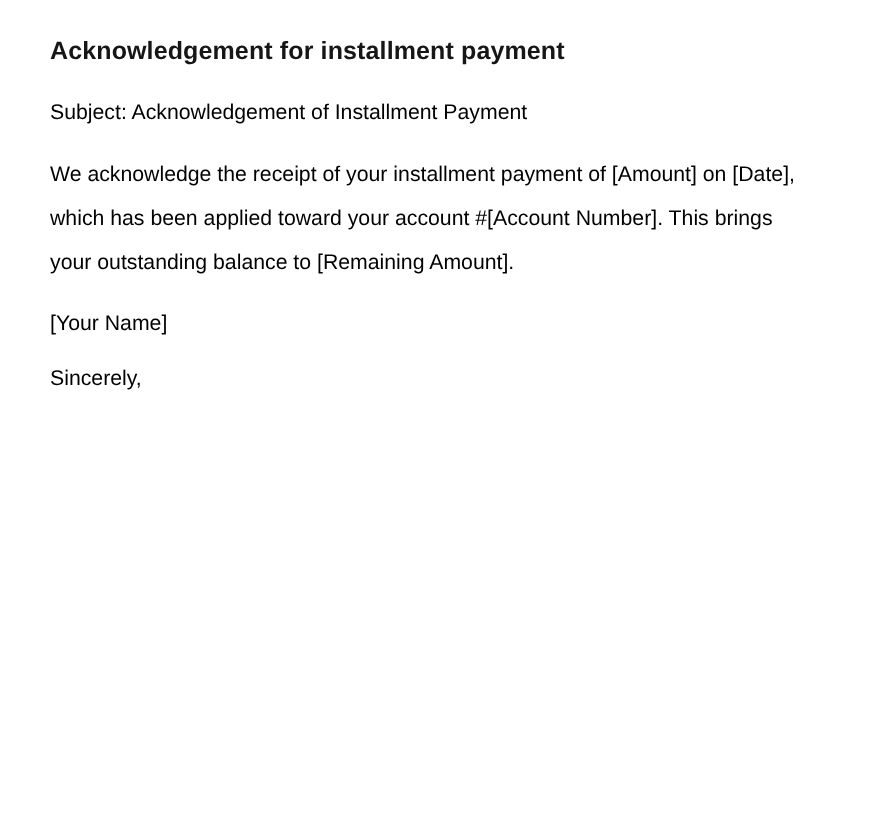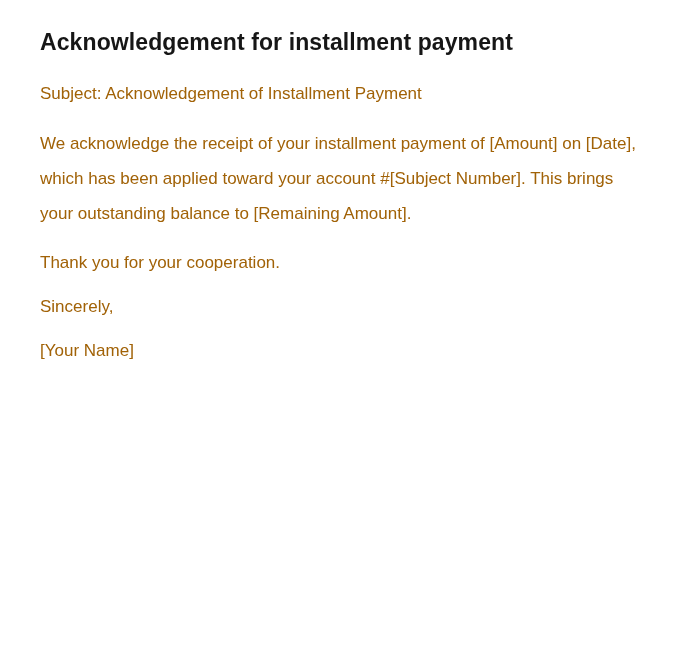--- a/index.html
+++ b/index.html
@@ -10,49 +10,48 @@
   }
   .page {
     box-sizing: border-box;
     width: 700px;
     min-height: 656px;
     background: #ffffff;
     padding: 24px 40px 40px 40px;
     font-family: "Liberation Sans", "DejaVu Sans", sans-serif;
   }
   .doc-title {
-    font-size: 23px;
+    font-size: 20px;
     font-weight: 700;
     color: #161616;
     letter-spacing: 0.1px;
     margin: 4px 0 24px 0;
     line-height: 1.3;
   }
   .doc-line, .doc-para {
     font-size: 17px;
-    color: #a16207;
+    color: #000000;
     line-height: 35px;
     margin: 20px 0;
     max-width: 600px;
     font-weight: 400;
   }
   .doc-line {
     line-height: 24px;
   }
 </style>
 </head>
 <body>
 
 <div class="page">
   <h1 class="doc-title">Acknowledgement for installment payment</h1>
 
   <p class="doc-line">Subject: Acknowledgement of Installment Payment</p>
 
 
-  <p class="doc-para">We acknowledge the receipt of your installment payment of [Amount] on [Date], which has been applied toward your account #[Subject Number]. This brings your outstanding balance to [Remaining Amount].</p>
+  <p class="doc-para">We acknowledge the receipt of your installment payment of [Amount] on [Date], which has been applied toward your account #[Account Number]. This brings your outstanding balance to [Remaining Amount].</p>
 
 
-  <p class="doc-line">Thank you for your cooperation.</p>
+
+  <p class="doc-line">[Your Name]</p>
 
   <p class="doc-line">Sincerely,</p>
-
-  <p class="doc-line">[Your Name]</p>
 </div>
 
 </body></html>

